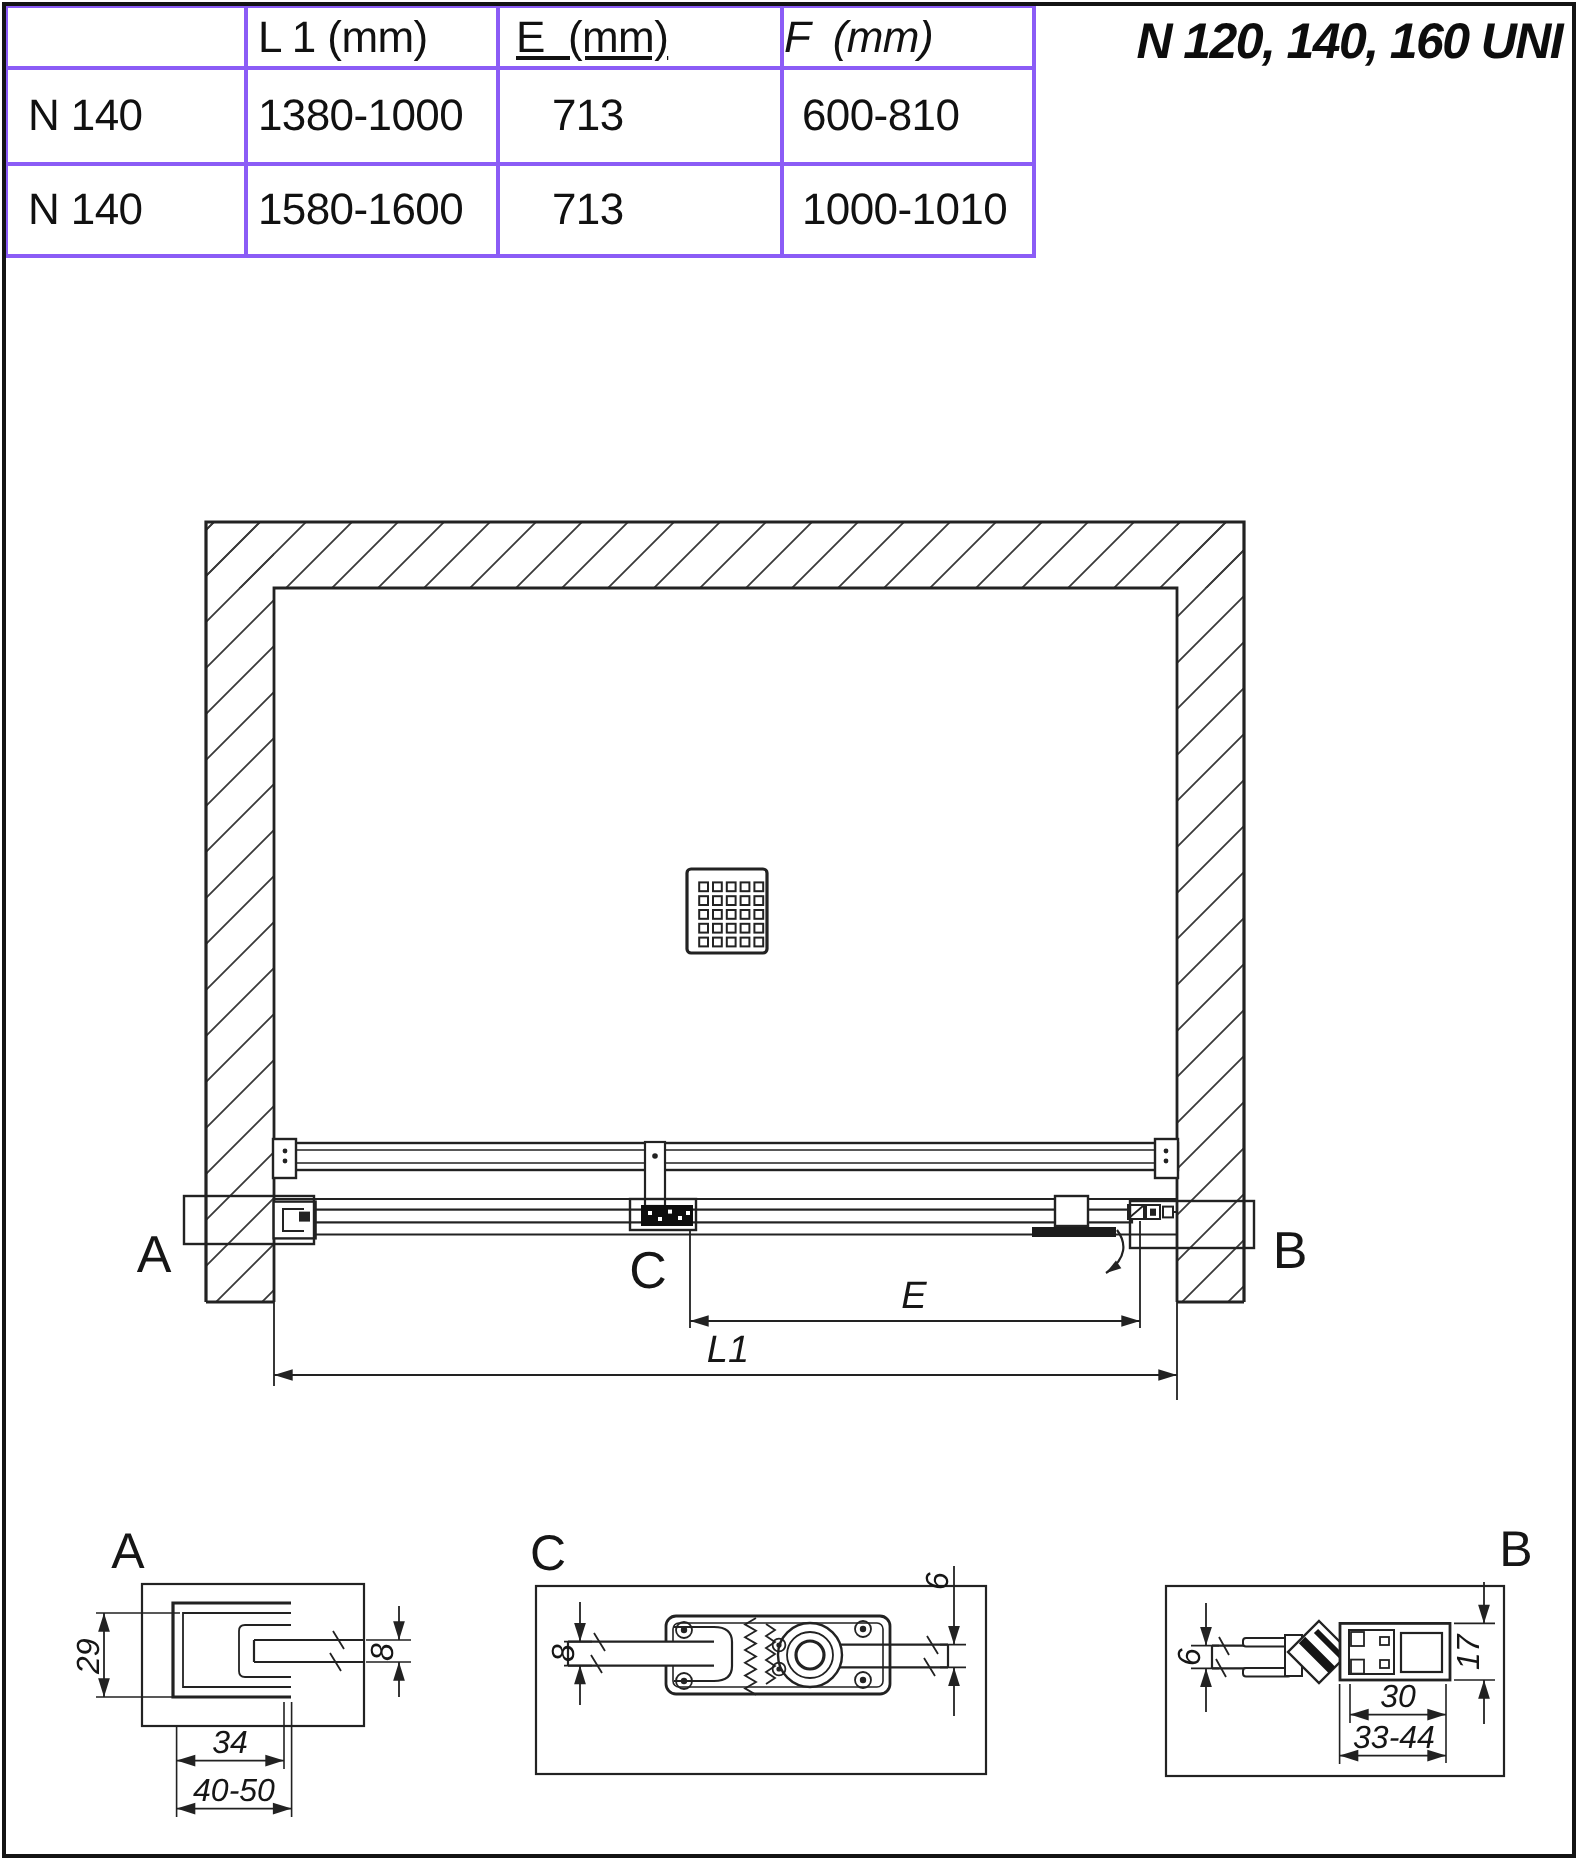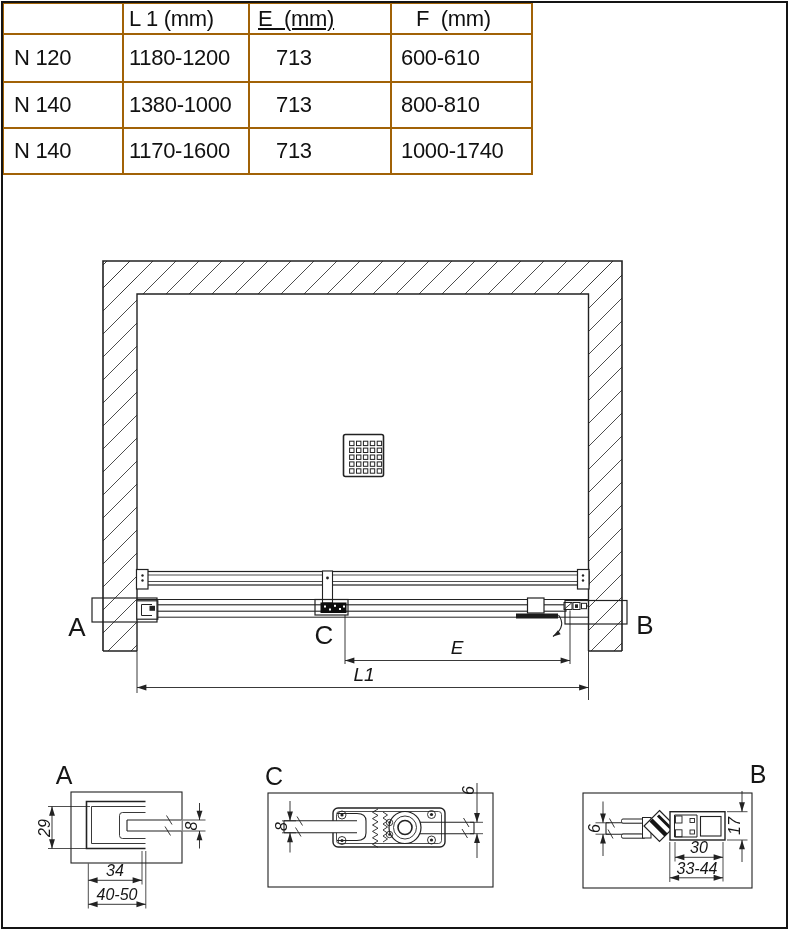--- a/index.html
+++ b/index.html
@@ -3,32 +3,32 @@
 <meta charset="utf-8">
 <style>
   html,body{margin:0;padding:0;background:#e8e8e8;}
   #stage{position:relative;width:790px;height:930px;background:#ffffff;overflow:hidden;
          font-family:"Liberation Sans",sans-serif;color:#151515;}
   #page-border{position:absolute;left:1px;top:1px;right:2px;bottom:1px;border:2px solid #141414;pointer-events:none;}
 
   
   table.spec{position:absolute;left:2px;top:2px;border-collapse:collapse;table-layout:fixed;
              font-size:22px;letter-spacing:-0.3px;color:#111;}
-  table.spec td{border:2px solid #a16207;white-space:pre;overflow:hidden;vertical-align:middle;}
+  table.spec td{border:2px solid #8b5cf6;white-space:pre;overflow:hidden;vertical-align:middle;}
   table.spec tr:nth-child(1) td{height:27px;}
   table.spec tr:nth-child(2) td{height:44px;}
   table.spec tr:nth-child(3) td{height:42px;margin-top:26px;}
   table.spec tr:nth-child(4) td{height:42px;}
   td.c0{width:107px;padding-left:10px;}
   td.c1{width:118px;padding-left:5px;}
   td.c2{width:113px;padding-left:26px;}
   td.c3{width:114px;padding-left:9px;}
   tr.hdr td.c1{padding-left:5px;}
   tr.hdr td.c2{padding-left:8px;text-decoration:underline;}
-  tr.hdr td.c3{padding-left:24px;}
+  tr.hdr td.c3{padding-left:0;font-style:italic;}
 
   
   #sheet-title{position:absolute;right:9px;top:7px;font-size:25px;font-weight:bold;font-style:italic;
                letter-spacing:-0.8px;color:#0d0d0d;}
 
   
   svg#draw{position:absolute;left:0;top:0;}
   svg#draw .ln{fill:none;stroke:#222;}
   svg#draw .fw{fill:#fff;stroke:#222;}
   .t8{stroke-width:.8px;}.t9{stroke-width:.9px;}.t1{stroke-width:1px;}.t11{stroke-width:1.1px;}
@@ -270,35 +270,30 @@
 
   <table class="spec">
     <tbody>
         <tr class="hdr">
       <td class="c0"></td>
       <td class="c1">L 1 (mm)</td>
       <td class="c2">E  (mm)</td>
       <td class="c3">F  (mm)</td>
     </tr>
     <tr>
-      <td class="c0">N 120</td>
-      <td class="c1">1180-1200</td>
+      <td class="c0">N 140</td>
+      <td class="c1">1380-1000</td>
       <td class="c2">713</td>
-      <td class="c3">600-610</td>
+      <td class="c3">600-810</td>
     </tr>
     <tr>
       <td class="c0">N 140</td>
-      <td class="c1">1380-1000</td>
+      <td class="c1">1580-1600</td>
       <td class="c2">713</td>
-      <td class="c3">800-810</td>
-    </tr>
-    <tr>
-      <td class="c0">N 140</td>
-      <td class="c1">1170-1600</td>
-      <td class="c2">713</td>
-      <td class="c3">1000-1740</td>
+      <td class="c3">1000-1010</td>
     </tr>
   </tbody>
     </table>
 
+  <div id="sheet-title">N 120, 140, 160 UNI</div>
 
   <div id="page-border"></div>
 </div>
 
 </body></html>

